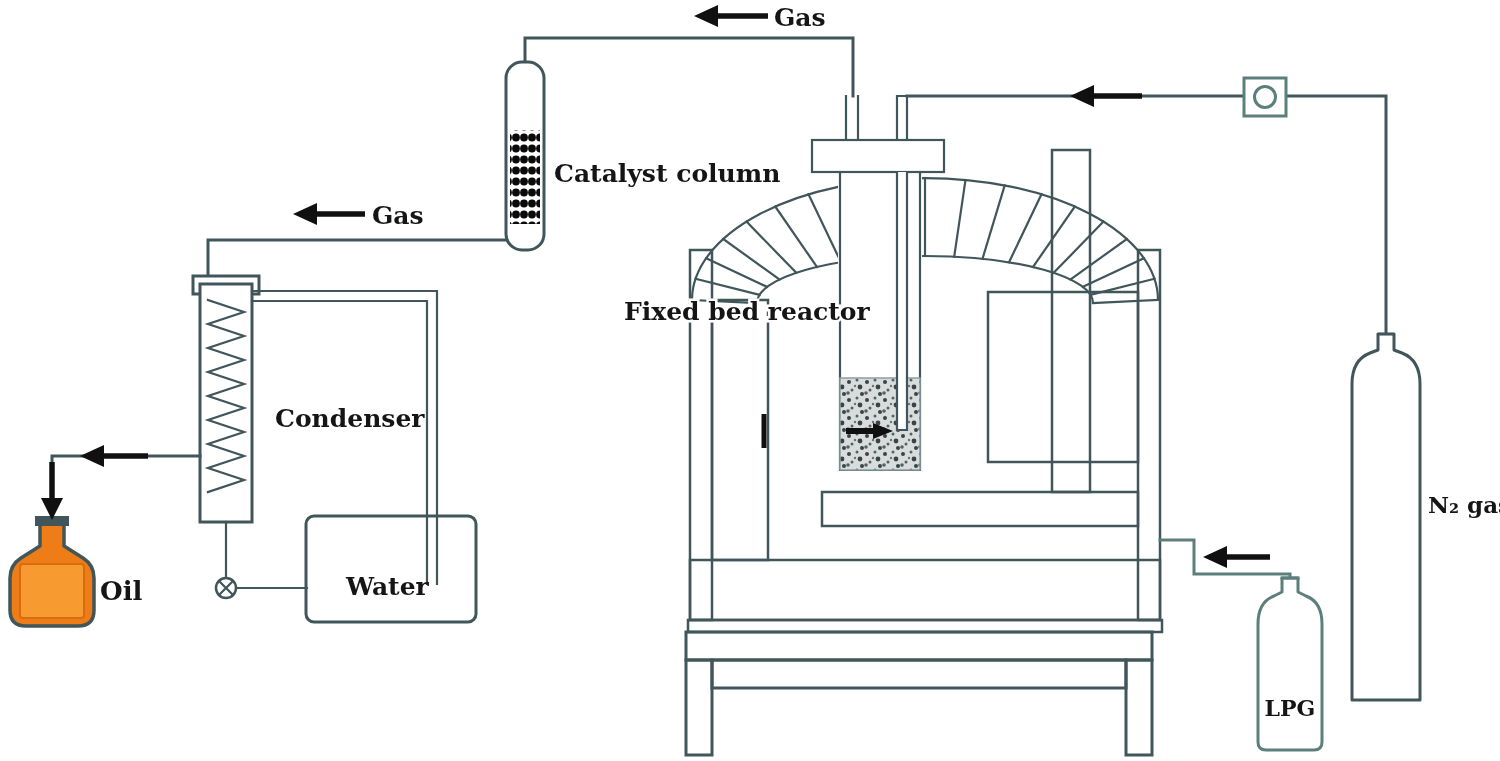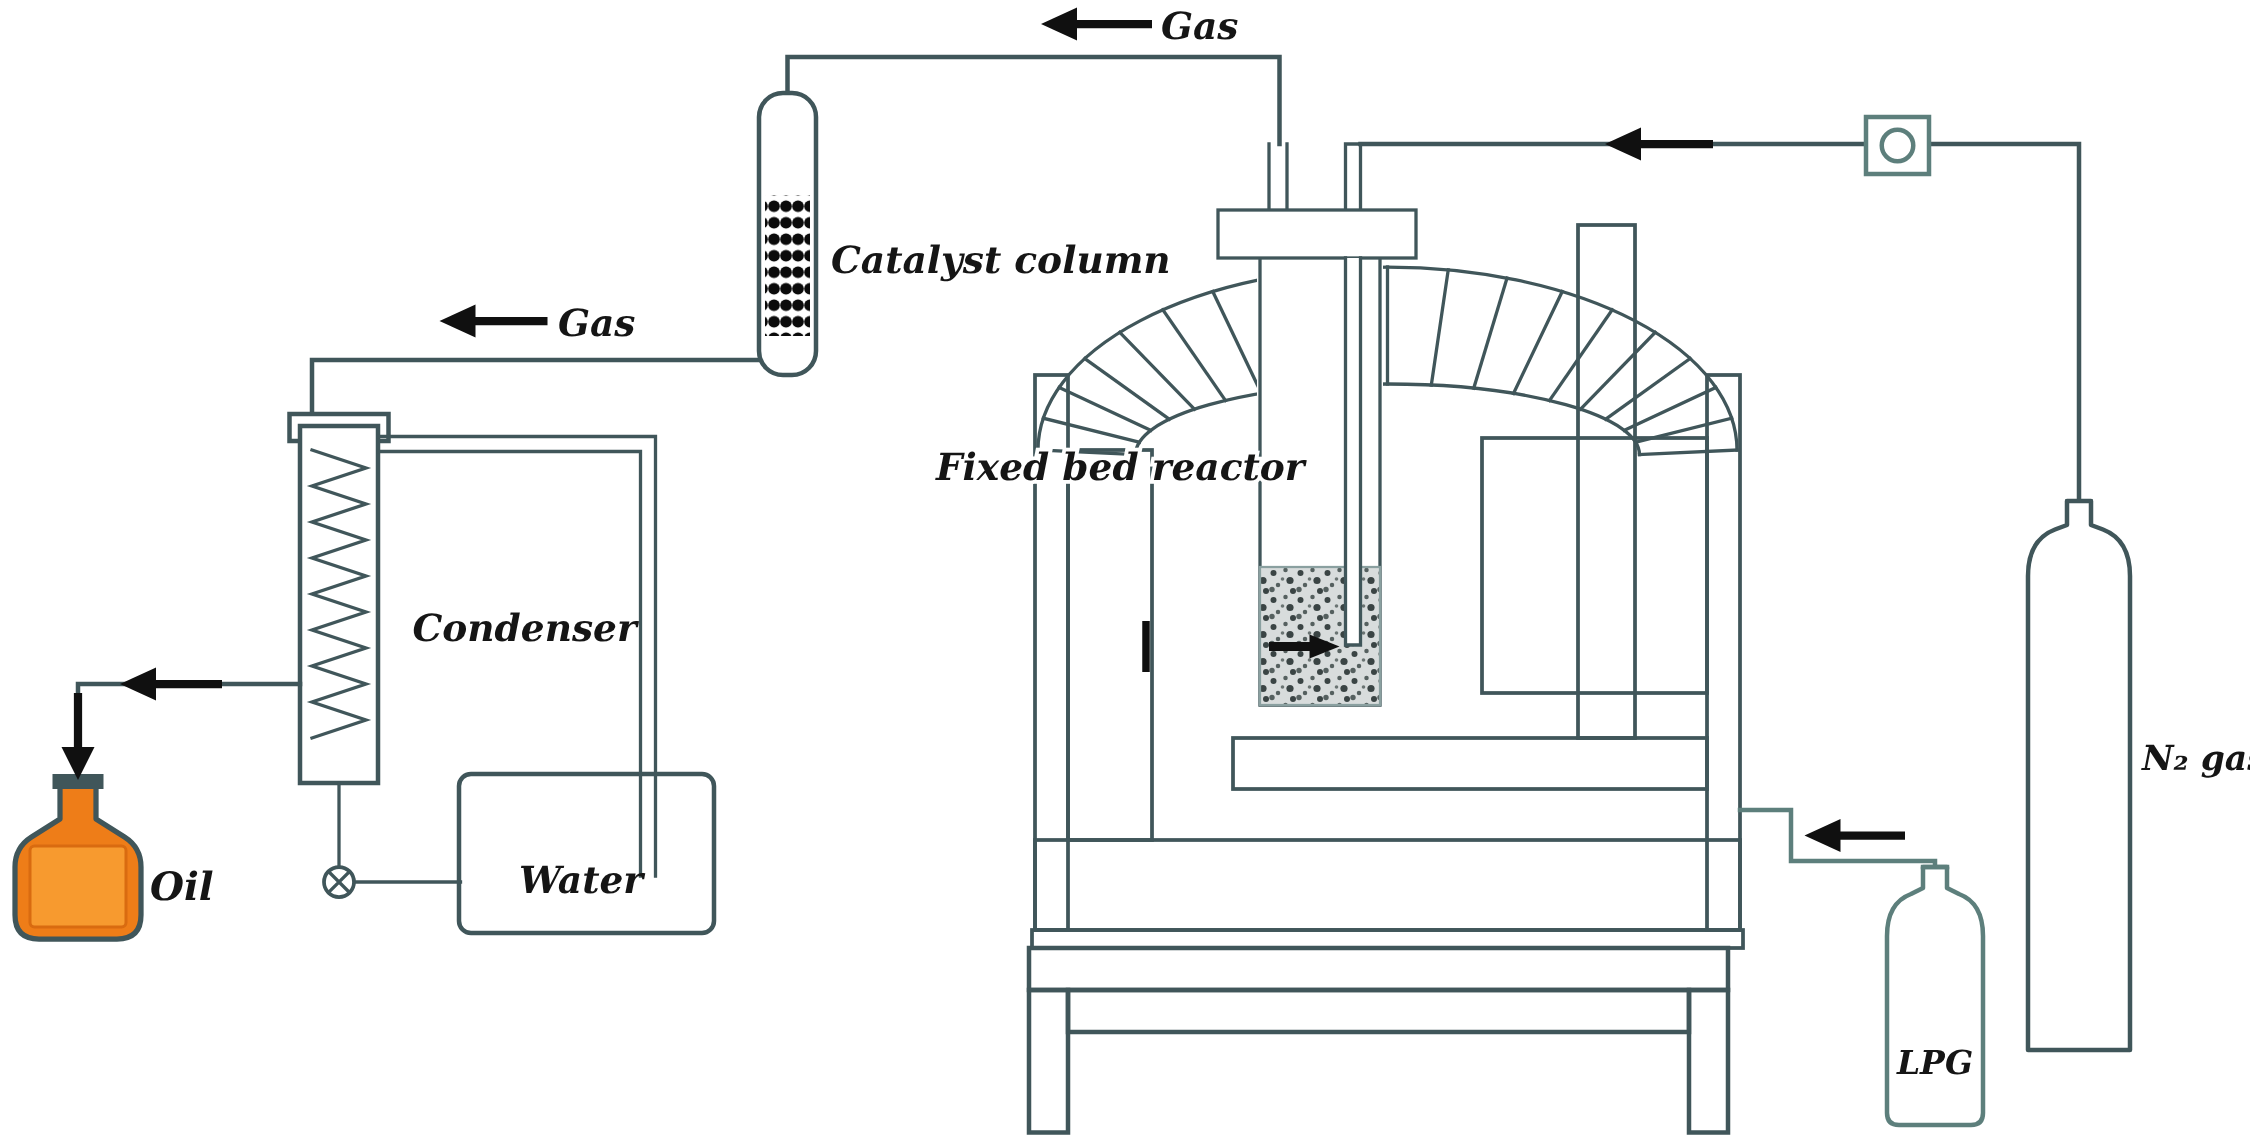--- a/index.html
+++ b/index.html
@@ -1,21 +1,21 @@
 <!DOCTYPE html>
 <html style="--line: #40565a; --line-light: #5d7f7c; --arrow: #101010; --text: #151515; --oil-fill: #ee7d18; --oil-fill-inner: #f79a2f; --bead: #0b0b0b; --sample-bg: #d8dcdc; --background: #ffffff;"><head>
 <meta charset="utf-8">
 <style>
   :root{
     --line:#40565a; --line-light:#5d7f7c; --arrow:#101010; --text:#151515;
     --oil-fill:#ee7d18; --oil-fill-inner:#f79a2f; --bead:#0b0b0b;
     --sample-bg:#d8dcdc; --background:#ffffff;
   }
   html,body{margin:0;padding:0;background:var(--background);}
-  .stage{width:1500px;height:761px;position:relative;background:var(--background);font-style:italic;}
+  .stage{width:1500px;height:761px;position:relative;background:var(--background);}
   svg{display:block;}
   .ln{stroke:var(--line);stroke-width:3;fill:none;stroke-linecap:square;}
   .ln2{stroke:var(--line);stroke-width:2.2;fill:none;stroke-linecap:square;}
   .lnl{stroke:var(--line-light);stroke-width:3;fill:none;stroke-linecap:square;}
   .outl{stroke:var(--line);stroke-width:3;fill:none;}
   .outl2{stroke:var(--line);stroke-width:2.5;fill:none;}
   .whitefill{fill:#fff;}
   .pln{stroke:var(--line);stroke-width:2;fill:none;}
   .arrowhead{fill:var(--arrow);stroke:none;}
   .arrowtail{stroke:var(--arrow);stroke-width:5.5;fill:none;stroke-linecap:butt;}

